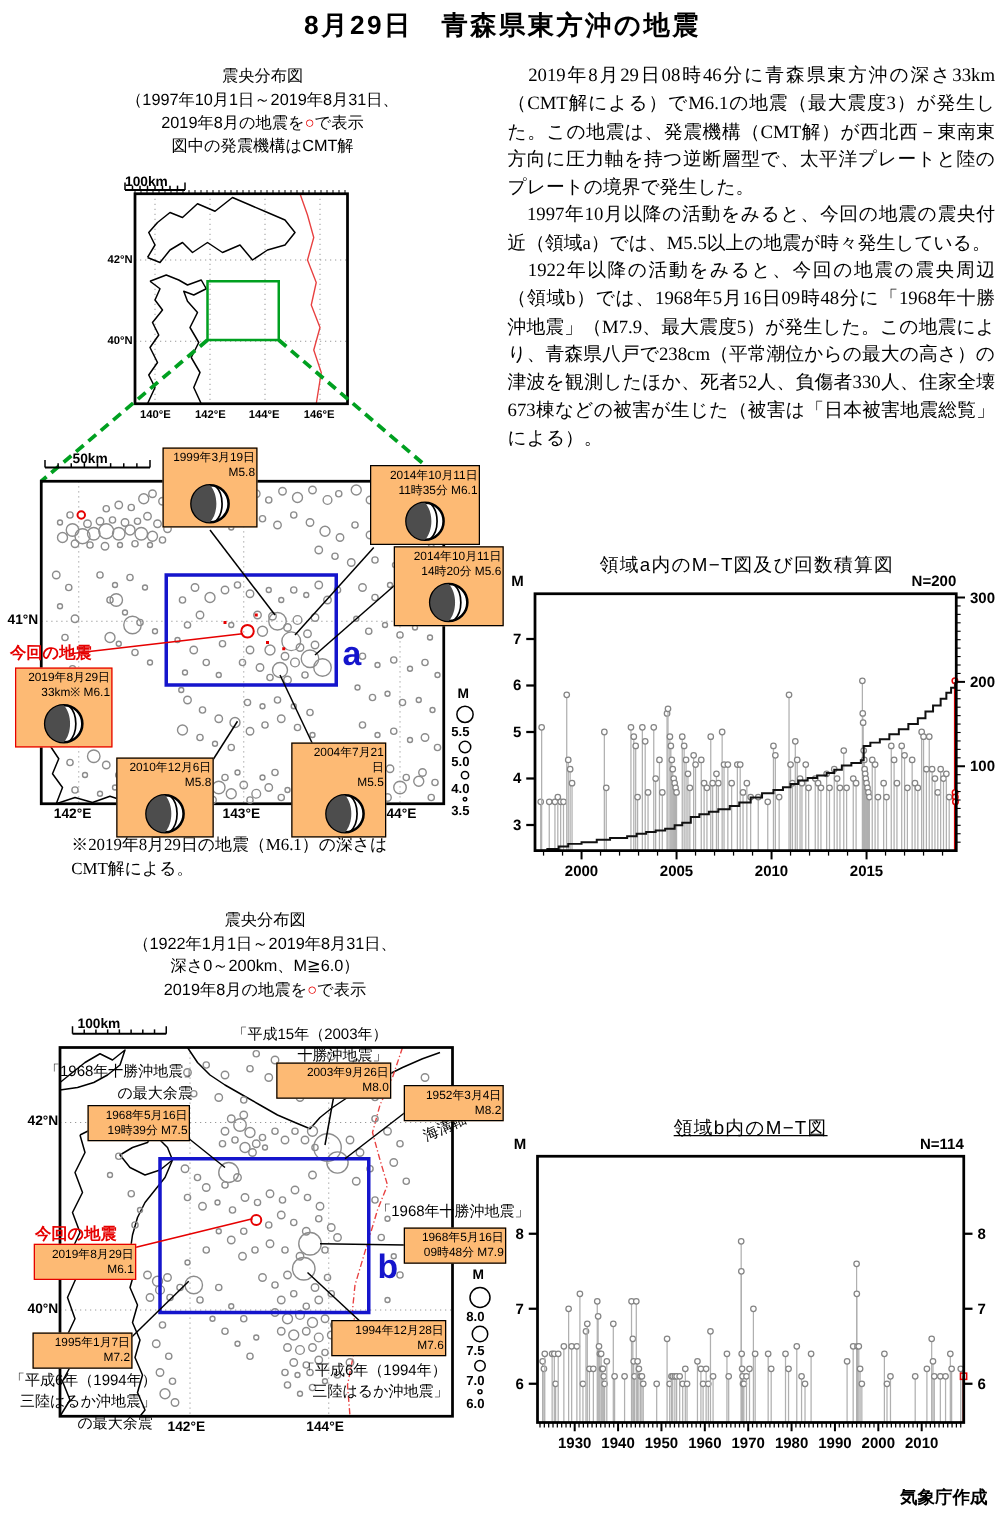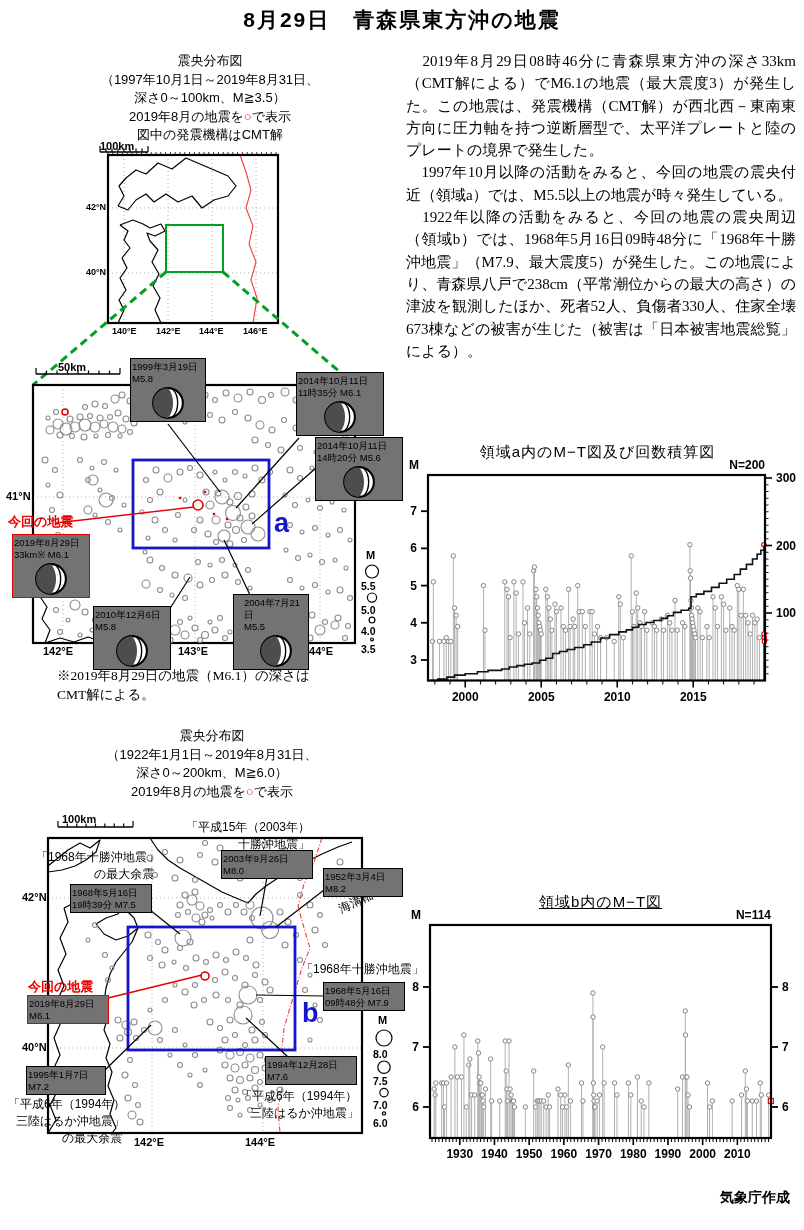--- a/index.html
+++ b/index.html
@@ -10,21 +10,21 @@
     font:bold 21px "Liberation Sans",sans-serif;letter-spacing:2px;}
   .cap{font:13px/18.5px "Liberation Sans",sans-serif;text-align:center;}
   .redsym{color:#e60000;font-weight:bold;}
   #note{font:13.5px/19px "Liberation Serif",serif;}
   #paras{font:15px/22.3px "Liberation Serif",serif;text-align:justify;}
   #paras p{margin:0;}
   #credit{font:bold 14px "Liberation Serif",serif;text-align:right;}
   .chart-title{text-align:center;font:15px "Liberation Sans",sans-serif;letter-spacing:1px;}
   #gfx{position:absolute;left:0;top:0;pointer-events:none;z-index:1;}
   #overlay{position:absolute;left:0;top:0;width:804px;height:1230px;pointer-events:none;z-index:2;}
-  .mapbox{position:absolute;background:#737373;border:1.6px solid #000;text-align:left;
+  .mapbox{position:absolute;background:#fdba74;border:1.6px solid #000;text-align:right;
     font:9.5px/12px "Liberation Sans",sans-serif;padding:2px 1px 1px;box-sizing:border-box;z-index:3;}
   .mapbox.red{border-color:#e60000;}
   .maplabel{position:absolute;font:12px "Liberation Sans",sans-serif;white-space:nowrap;z-index:2;}
   .maplabel.red-label{color:#e60000;font-weight:bold;font-size:13px;}
   .maplabel.region-label{color:#1515cc;font-weight:bold;font-size:27px;
      font-family:"Liberation Sans",sans-serif;}
   .maplabel.rot{transform-origin:left top;}
   .axis{position:absolute;font:bold 11px "Liberation Sans",sans-serif;white-space:nowrap;z-index:2;}
   .axis.small{font-size:9px;}
   .scale-label{position:absolute;font:bold 11px "Liberation Sans",sans-serif;z-index:2;}
@@ -33,21 +33,20 @@
 </head>
 <body>
 
 <div class="page">
 
   <div class="abs" id="page-title">8月29日　青森県東方沖の地震</div>
 
   <div class="abs cap" style="left:28px;top:52px;width:364px;">
     <div>震央分布図</div>
     <div>（1997年10月1日～2019年8月31日、</div>
-    <div>深さ0～100km、M≧3.5）</div>
     <div><span>2019年8月の地震を</span><span class="redsym">○</span><span>で表示</span></div>
     <div>図中の発震機構はCMT解</div>
   </div>
 
   <div class="abs" id="note" style="left:57px;top:666px;width:350px;">
     <div>※2019年8月29日の地震（M6.1）の深さは</div>
     <div>CMT解による。</div>
   </div>
 
   <div class="abs cap" style="left:40px;top:727px;width:344px;">

